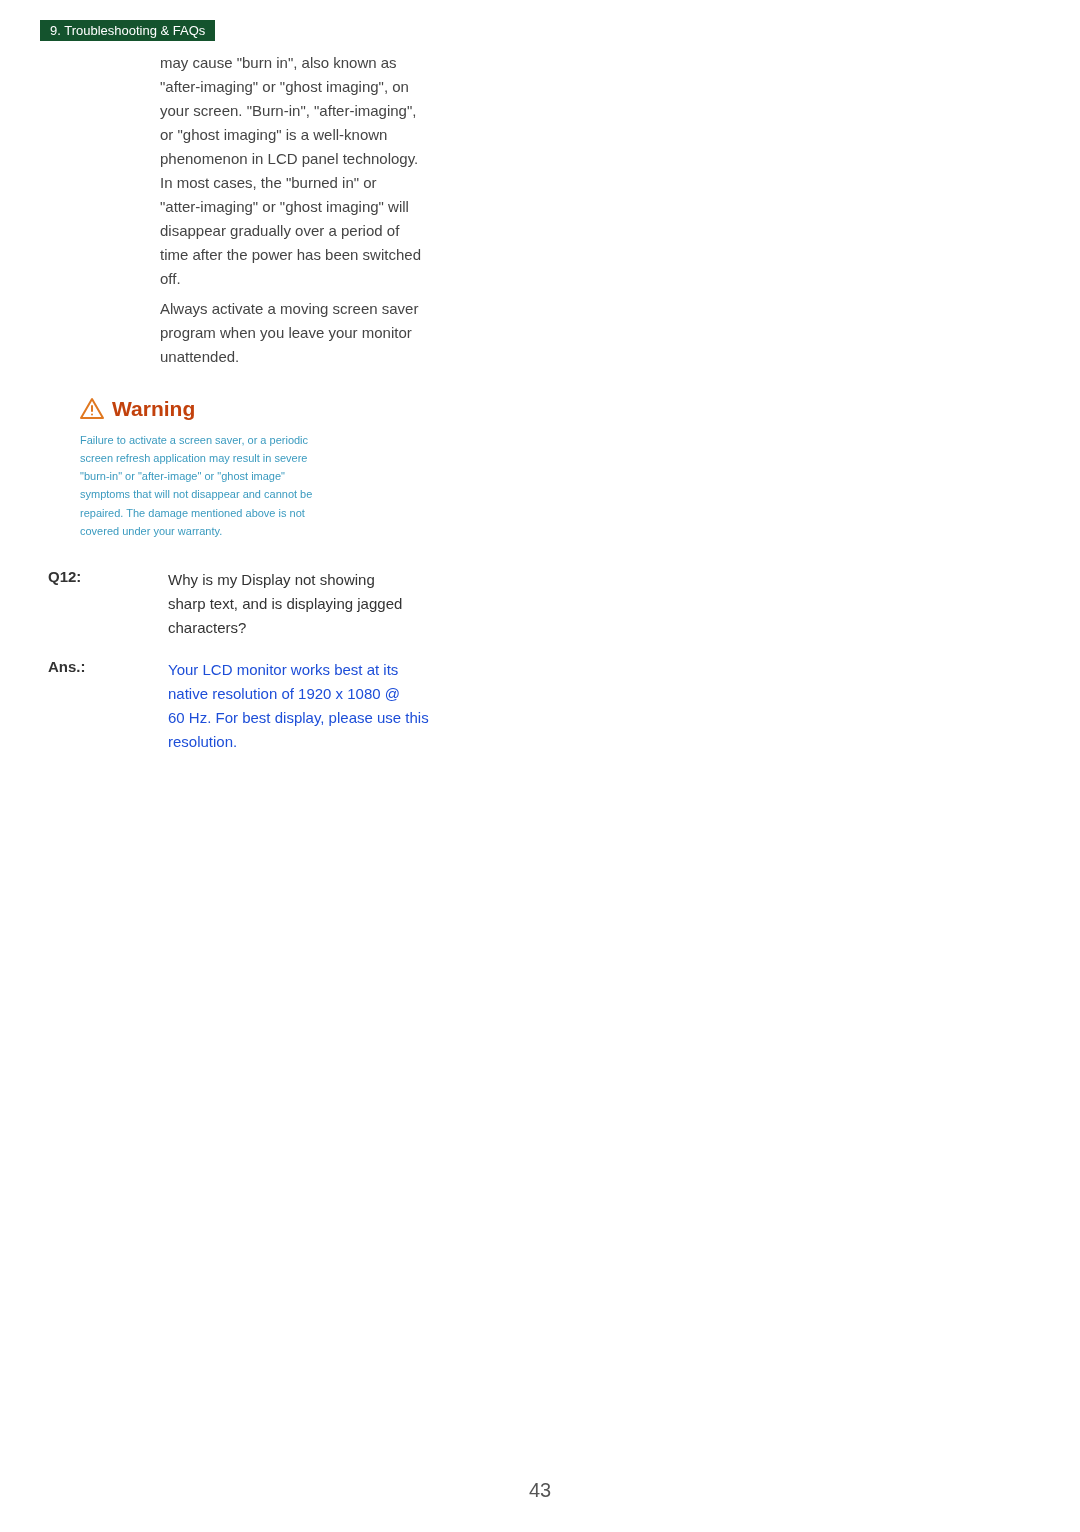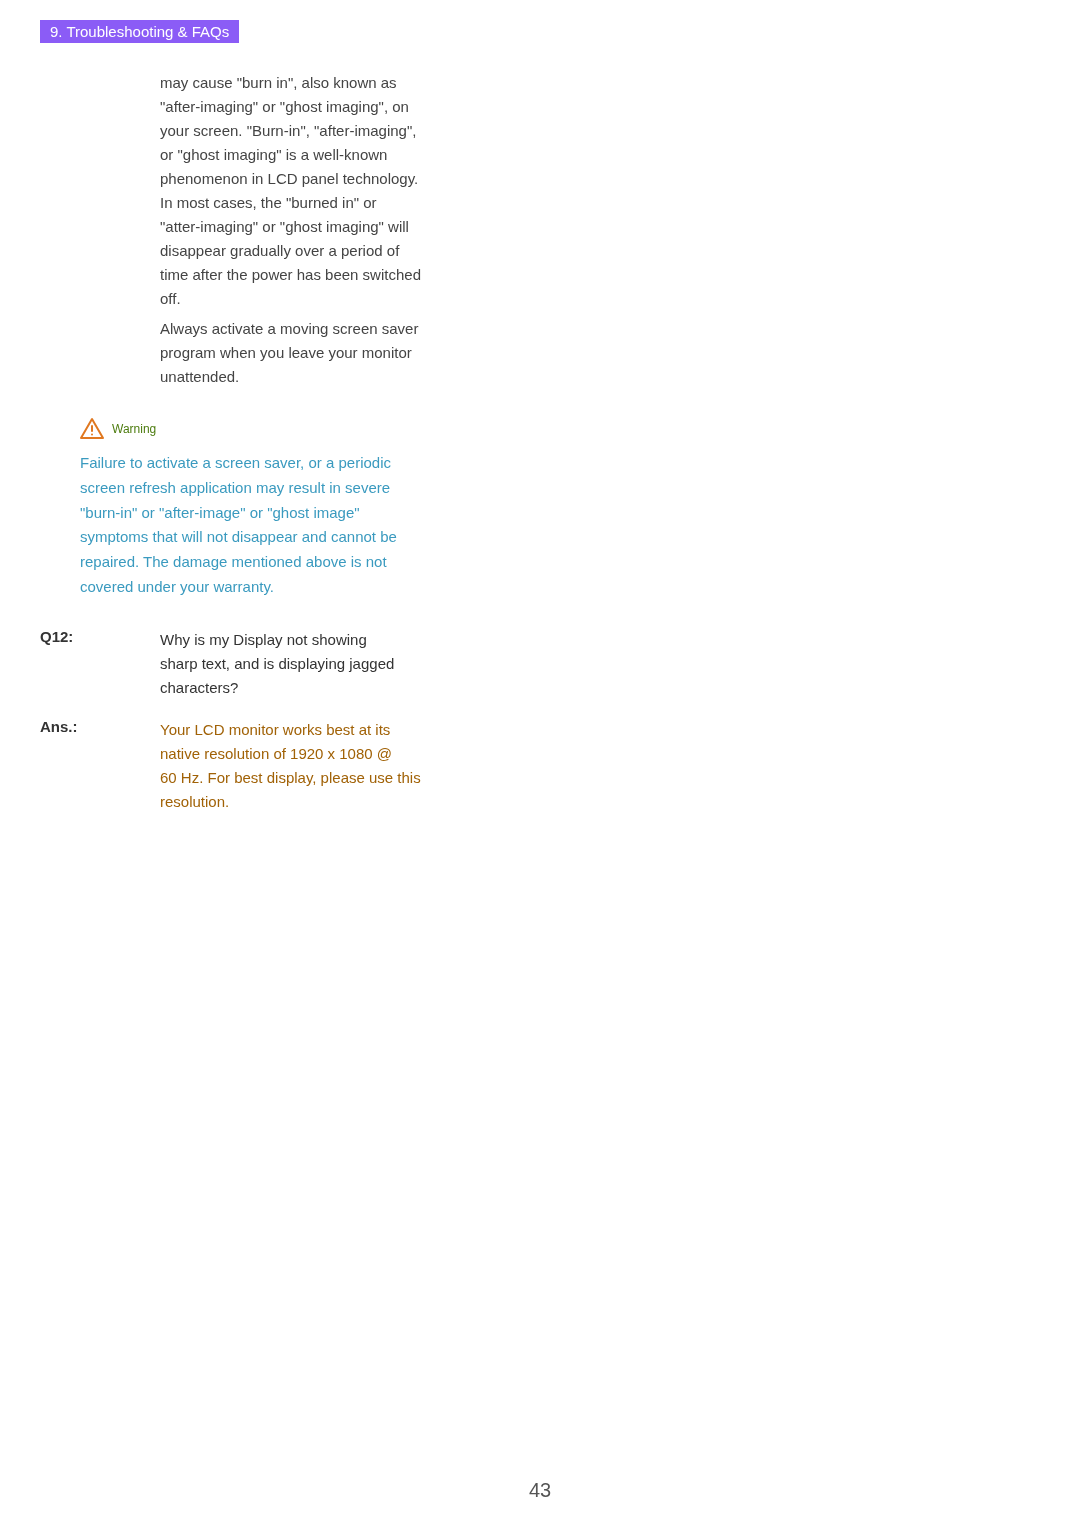--- a/index.html
+++ b/index.html
@@ -20,25 +20,25 @@
 
     .page-container {
       width: 1080px;
       min-height: 1532px;
       padding: 20px 40px 60px 40px;
       position: relative;
     }
 
     .section-header {
       display: inline-block;
-      background-color: #8b5cf6;
+      background-color: #14532d;
       color: #ffffff;
-      font-size: 15px;
+      font-size: 13px;
       padding: 3px 10px;
-      margin-bottom: 28px;
+      margin-bottom: 10px;
     }
 
     .intro-text {
       margin-left: 120px;
       margin-bottom: 6px;
       font-size: 15px;
       color: #444444;
       line-height: 1.6;
       max-width: 500px;
     }
@@ -58,54 +58,55 @@
 
     .warning-icon {
       width: 24px;
       height: 24px;
       display: inline-flex;
       align-items: center;
       justify-content: center;
     }
 
     .warning-label {
-      font-size: 12px;
-      font-weight: normal;
-      color: #4d7c0f;
+      font-size: 21px;
+      font-weight: bold;
+      color: #c2410c;
     }
 
     .warning-text {
-      font-size: 15px;
+      font-size: 11px;
       color: #3a9abf;
       line-height: 1.65;
       max-width: 500px;
     }
 
     .qa-section {
       margin-top: 10px;
+      margin-left: 8px;
     }
 
     .qa-item {
       display: flex;
       margin-bottom: 18px;
       gap: 0px;
     }
 
     .qa-label {
       font-size: 15px;
       font-weight: bold;
       color: #333333;
       min-width: 120px;
       padding-right: 10px;
       flex-shrink: 0;
     }
 
     .qa-content {
       font-size: 15px;
-      color: #a16207;
+      color: #1d4ed8;
       line-height: 1.6;
       max-width: 480px;
     }
 
     .qa-question {
       font-weight: normal;
       color: #333333;
     }
 
     .page-number {

